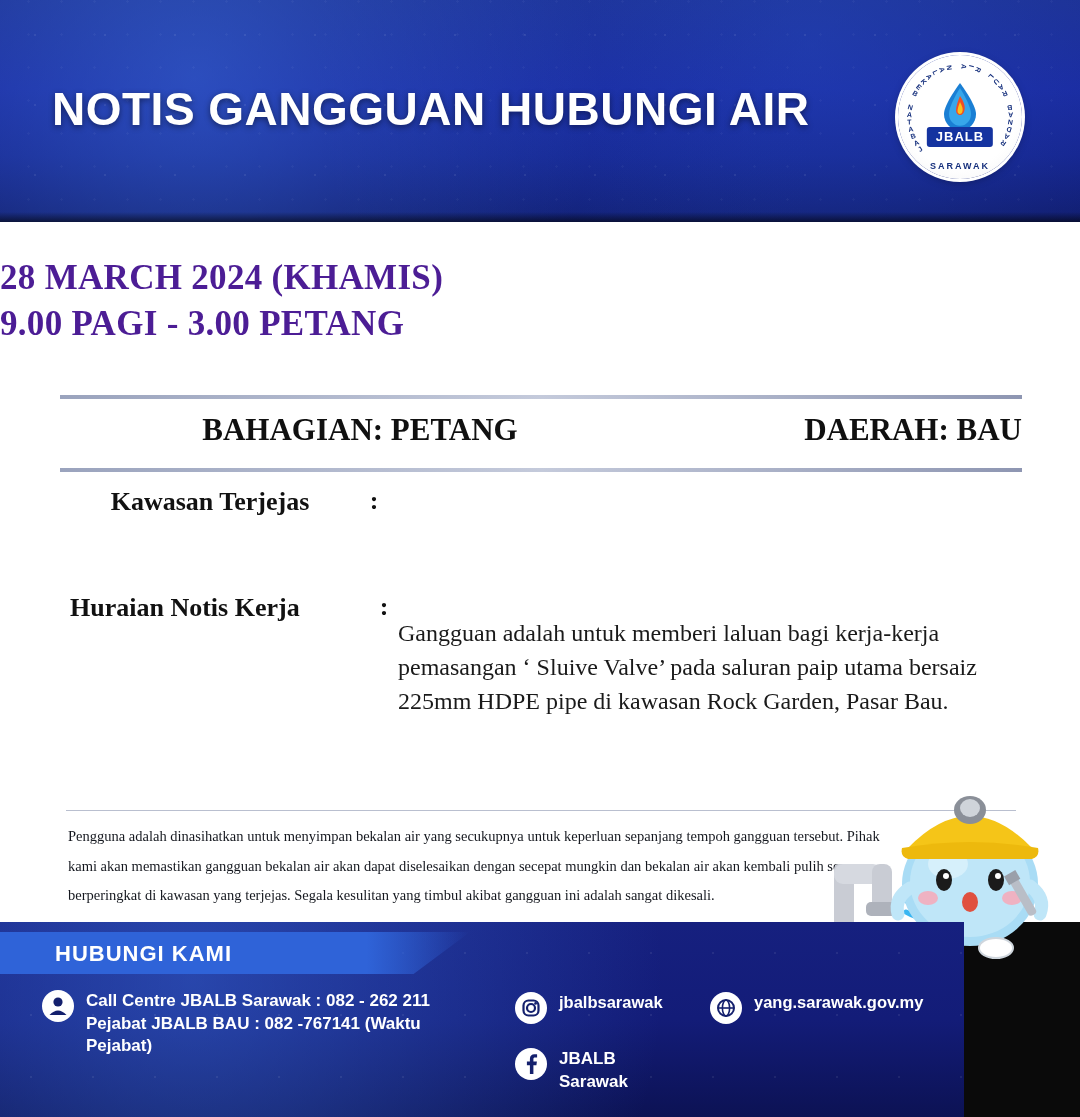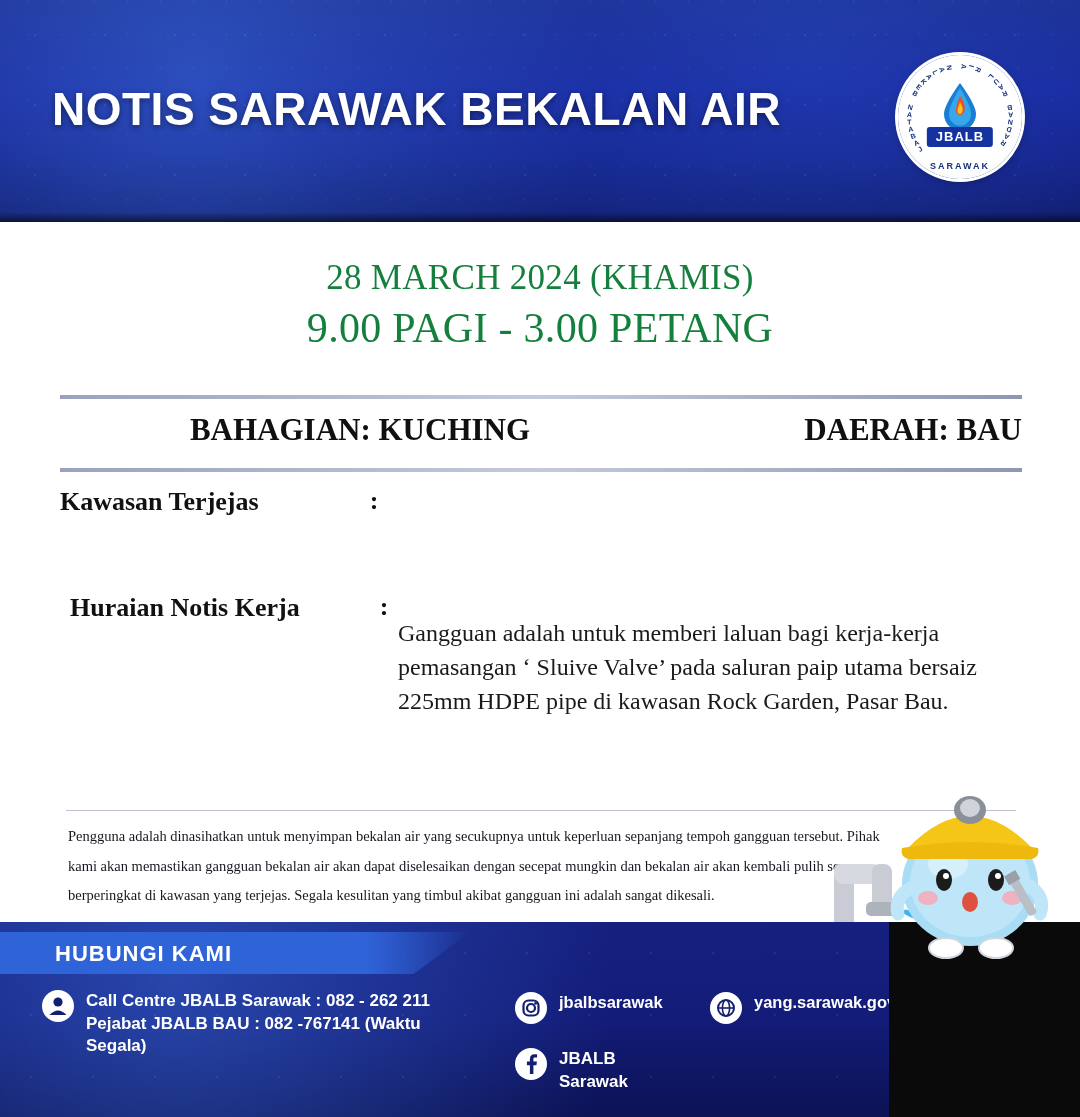--- a/index.html
+++ b/index.html
@@ -124,33 +124,32 @@
   
   .sheet {
     position: absolute;
     left: 0;
     top: 222px;
     width: 1080px;
     height: 700px;
     background: #ffffff;
   }
   .date-line1, .date-line2 {
-    text-align: center;
-    font-weight: normal;
-    color: #15803d;
+    font-weight: bold;
+    color: #4c1d95;
     font-family: "Liberation Serif", serif;
   }
   .date-line1 {
     margin-top: 36px;
     font-size: 35px;
     letter-spacing: .3px;
   }
   .date-line2 {
     margin-top: 6px;
-    font-size: 42px;
+    font-size: 35px;
     letter-spacing: .3px;
   }
 
   .divider {
     position: absolute;
     left: 60px;
     width: 962px;
     height: 4px;
     background: linear-gradient(90deg, #9aa3bd 0%, #c4cadb 50%, #8e96b2 100%);
   }
@@ -186,21 +185,21 @@
     width: 962px;
     display: flex;
   }
   .field.f1 { top: 264px; }
   .field.f2 { top: 370px; justify-content: center; }
   .field-label {
     width: 300px;
     font-size: 26px;
     font-weight: bold;
     color: #111;
-    text-align: left;
+    text-align: center;
     line-height: 1.25;
   }
   .field-label.wide { width: 300px; text-align: left; padding-left: 10px; }
   .field-colon {
     width: 28px;
     font-size: 26px;
     font-weight: bold;
     color: #111;
     text-align: center;
   }
@@ -239,21 +238,21 @@
     bottom: 140px;
     width: 230px;
     height: 225px;
   }
 
   
   .footer {
     position: absolute;
     left: 0;
     top: 922px;
-    width: 889px;
+    width: 964px;
     height: 195px;
     background:
       radial-gradient(circle at 20% 30%, rgba(60,110,220,0.5) 0%, rgba(0,0,0,0) 60%),
       linear-gradient(180deg, #16207f 0%, #131c78 50%, #0c1254 100%);
     overflow: hidden;
   }
   .footer-dots {
     position: absolute; inset: 0;
     background-image: radial-gradient(rgba(255,255,255,0.09) 1px, transparent 1.4px);
     background-size: 62px 62px;
@@ -317,21 +316,21 @@
 
   svg { display: block; }
 </style>
 </head>
 <body>
 
 <div class="poster">
 
   <div class="header">
     <div class="hdr-dots"></div>
-    <div class="notice-title">NOTIS SARAWAK BEKALAN AIR</div>
+    <div class="notice-title">NOTIS GANGGUAN HUBUNGI AIR</div>
 
     <div class="logo">
       <div class="logo-ring-text" id="ringText">
           <span style="transform: rotate(-125deg) translate(0px, -53px) rotate(90deg);">J</span>
           <span style="transform: rotate(-116.667deg) translate(0px, -53px) rotate(90deg);">A</span>
           <span style="transform: rotate(-108.333deg) translate(0px, -53px) rotate(90deg);">B</span>
           <span style="transform: rotate(-100deg) translate(0px, -53px) rotate(90deg);">A</span>
           <span style="transform: rotate(-91.6667deg) translate(0px, -53px) rotate(90deg);">T</span>
           <span style="transform: rotate(-83.3333deg) translate(0px, -53px) rotate(90deg);">A</span>
           <span style="transform: rotate(-75deg) translate(0px, -53px) rotate(90deg);">N</span>
@@ -372,21 +371,21 @@
       <div class="logo-sub">SARAWAK</div>
     </div>
   </div>
 
   <div class="sheet">
     <div class="date-line1">28 MARCH 2024 (KHAMIS)</div>
     <div class="date-line2">9.00 PAGI - 3.00 PETANG</div>
 
     <div class="divider top"></div>
     <div class="region-row">
-      <div class="region-bahagian">BAHAGIAN: KUCHING</div>
+      <div class="region-bahagian">BAHAGIAN: PETANG</div>
       <div class="region-daerah">DAERAH: BAU</div>
     </div>
     <div class="divider bottom"></div>
 
     <div class="field f1">
       <div class="field-label">Kawasan Terjejas</div>
       <div class="field-colon">:</div>
     </div>
 
     <div class="field f2">
@@ -457,21 +456,21 @@
         <div class="badge">
           <svg viewBox="0 0 32 32" width="32" height="32" aria-hidden="true">
             <circle cx="16" cy="16" r="15" fill="#ffffff"></circle>
             <circle cx="16" cy="12" r="4.6" fill="#14206d"></circle>
             <path d="M7.5 25 q8.5 -9 17 0 z" fill="#14206d"></path>
           </svg>
         </div>
         <div class="txt">
           <div>Call Centre JBALB Sarawak : 082 - 262 211</div>
           <div>Pejabat JBALB BAU  : 082 -767141 (Waktu</div>
-          <div>Segala)</div>
+          <div>Pejabat)</div>
         </div>
       </div>
 
       <div class="ci c-ig">
         <div class="badge">
           <svg viewBox="0 0 32 32" width="32" height="32" aria-hidden="true">
             <circle cx="16" cy="16" r="15" fill="#ffffff"></circle>
             <rect x="8.5" y="8.5" width="15" height="15" rx="5" fill="none" stroke="#14206d" stroke-width="2.2"></rect>
             <circle cx="16" cy="16" r="4" fill="none" stroke="#14206d" stroke-width="2.2"></circle>
             <circle cx="20.6" cy="11.4" r="1.4" fill="#14206d"></circle>

